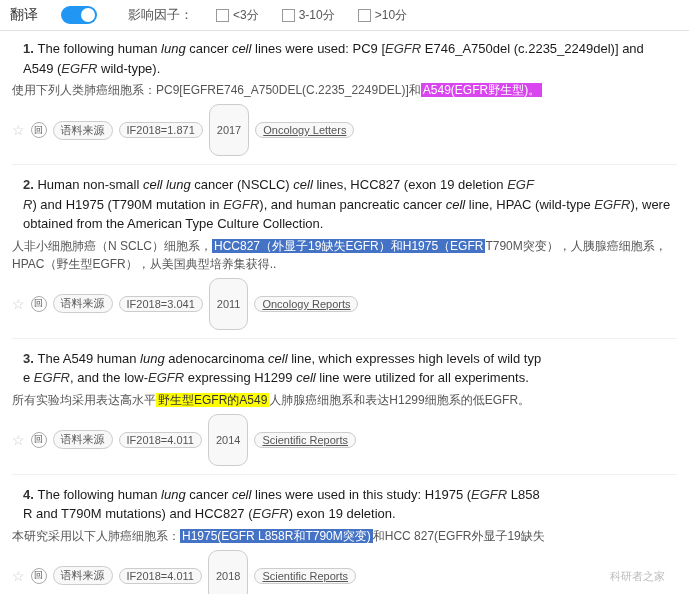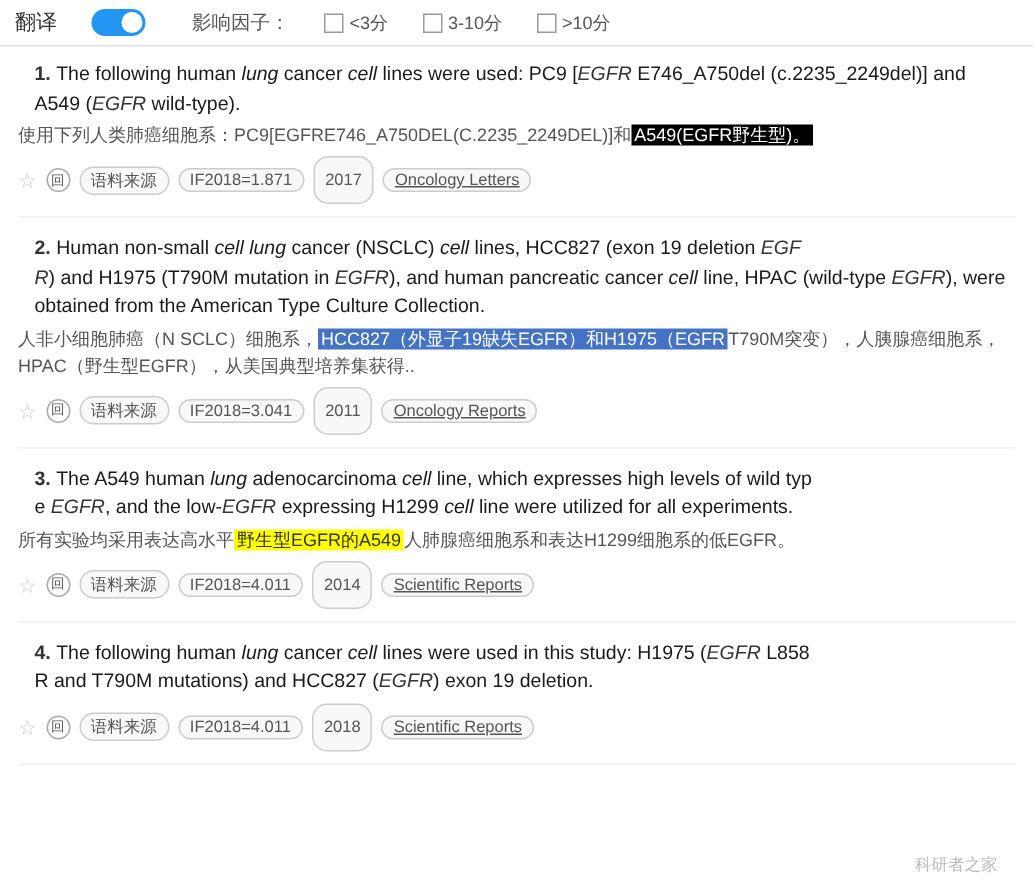--- a/index.html
+++ b/index.html
@@ -92,21 +92,21 @@
 
     .italic { font-style: italic; }
     .egfr-italic { font-style: italic; color: #333; }
 
     .highlight-blue {
       background-color: #4472C4;
       color: #fff;
       padding: 0 2px;
     }
     .highlight-orange {
-      background-color: #000000;
+      background-color: #d946ef;
       color: #fff;
       padding: 0 2px;
     }
     .highlight-yellow {
       background-color: #FFFF00;
       color: #333;
       padding: 0 2px;
     }
 
     .chinese-text {
@@ -148,21 +148,21 @@
       border-radius: 10px;
       padding: 1px 7px;
       background: #f8f8f8;
       text-align: right;
     }
     .badge-year {
       font-size: 11px;
       color: #555;
       border: 1px solid #ccc;
       border-radius: 10px;
-      padding: 9px 7px;
+      padding: 19px 7px;
       background: #f8f8f8;
       text-align: right;
     }
     .badge-journal {
       font-size: 11px;
       color: #555;
       border: 1px solid #ccc;
       border-radius: 10px;
       padding: 1px 7px;
       background: #f8f8f8;
@@ -256,20 +256,23 @@
       <span class="badge-journal">Scientific Reports</span>
     </div>
   </div>
 
   <div class="result-item">
     <div class="result-text">
       <span class="result-number">4. </span>
       The following human <span class="italic">lung</span> cancer 
       <span class="italic">cell</span> lines were used in this study: H1975 (<span class="egfr-italic">EGFR</span> L858<br>R and T790M mutations) and HCC827 (<span class="egfr-italic">EGFR</span>) exon 19 deletion.
     </div>
+    <div class="chinese-text">
+      本研究采用以下人肺癌细胞系：<span class="highlight-blue">H1975(EGFR L858R和T790M突变)</span>和HCC 827(EGFR外显子19缺失
+    </div>
     <div class="meta-row">
       <span class="star-icon">☆</span>
       <span class="circle-icon">回</span>
       <span class="badge">语料来源</span>
       <span class="badge">IF2018=4.011</span>
       <span class="badge-year">2018</span>
       <span class="badge-journal">Scientific Reports</span>
     </div>
   </div>
 

